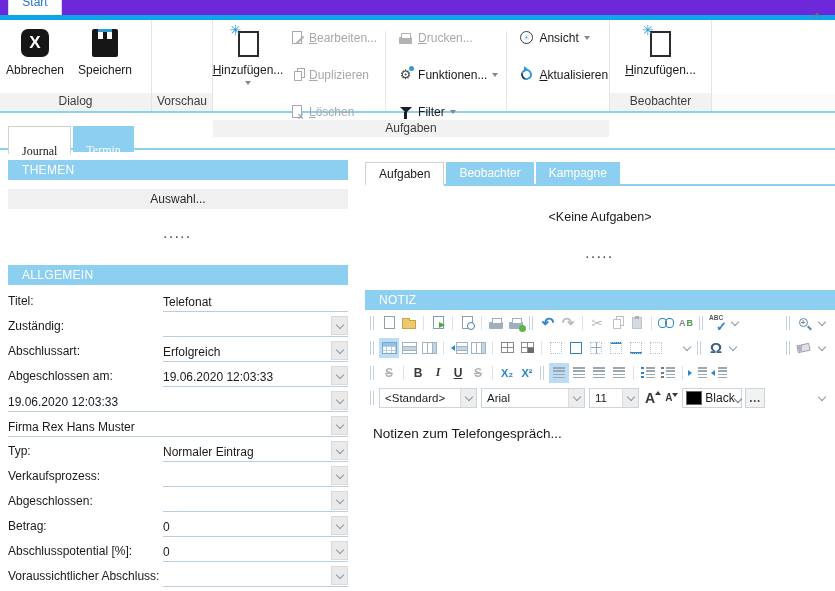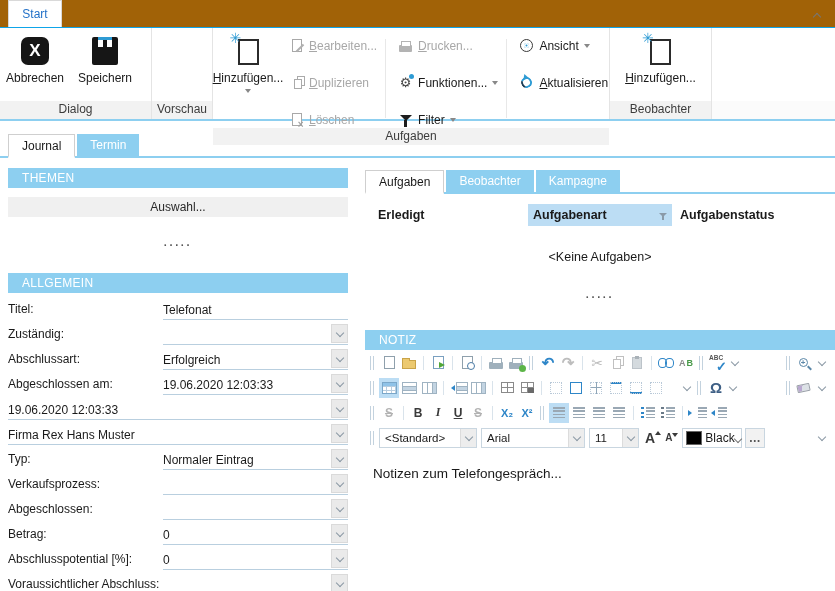--- a/index.html
+++ b/index.html
@@ -2,21 +2,21 @@
 <html><head>
 <meta charset="utf-8">
 <style>
   * { box-sizing: border-box; margin: 0; padding: 0; }
   html,body { width:835px; height:591px; overflow:hidden; }
   body {
     font-family: "Liberation Sans", sans-serif;
     font-size: 12px; color:#1a1a1a; background:#fff; position:relative;
   }
   
-  .ribbon-tabs { height:28px; background:#a16207; border-bottom:1px solid #0ea5e9;
+  .ribbon-tabs { height:20px; background:#6d28d9; border-bottom:5px solid #0ea5e9;
     display:flex; align-items:flex-end; position:relative; }
   .rtab { margin-left:8px; width:54px; height:27px; background:#fff;
     border:1px solid #d9d9d9; border-bottom:none; color:#2472C8;
     display:flex; align-items:center; justify-content:center; }
   .collapse-btn { position:absolute; right:12px; top:10px; width:12px; height:10px;
     display:flex; align-items:center; justify-content:center; cursor:pointer; }
   .chev { width:6px; height:6px; border-right:1.6px solid #777; border-bottom:1.6px solid #777;
     transform:rotate(45deg); display:inline-block; }
   .chev.up { transform:rotate(-135deg); margin-top:4px; }
   
@@ -62,21 +62,21 @@
   .ic-funnel { width:0; height:0; border-left:6px solid transparent; border-right:6px solid transparent;
     border-top:6px solid #1d1d1d; position:relative; margin-top:-4px; }
   .ic-funnel::after { content:""; position:absolute; left:-1.5px; top:-1px; width:3px; height:7px; background:#1d1d1d; }
   .ic-eye { width:13px; height:13px; border:1.5px solid #3a3a3a; border-radius:50%;
     display:flex; align-items:center; justify-content:center; }
   .ic-eye::after { content:""; width:5px; height:5px; border-radius:50%; background:#2E9BD4; box-shadow:0 0 0 1.5px #fff inset; }
   .ic-refresh { width:11px; height:11px; border:2.2px solid #2E9BD4; border-radius:50%; border-left-color:#1d3d56; transform:rotate(-30deg); position:relative; }
   .ic-refresh::after { content:""; position:absolute; right:-4px; top:-3px; border:3.5px solid transparent; border-left:5px solid #2E9BD4; transform:rotate(40deg); }
   
   .doctabs { display:flex; padding-left:8px; margin-top:13px; border-bottom:2px solid #8DCFF0; height:24px; }
-  .dtab { padding:0 13px; line-height:22px; height:24px; cursor:pointer; }
+  .dtab { padding:13px 13px; line-height:22px; height:24px; cursor:pointer;font-family:Liberation Serif, serif; }
   .dtab.active { background:#fff; border:1px solid #cfcfcf; border-bottom:2px solid #fff; margin-bottom:-2px; color:#1a1a1a; }
   .dtab.inactive { background:#8DCFF0; color:#fff; margin-left:2px;text-align:center; }
   
   .main { display:flex; align-items:flex-start; }
   .left-panel { width:340px; margin-left:8px; margin-top:10px; }
   .sect-head { height:20px; background:#8DCFF0; color:#fff; line-height:20px; padding-left:14px; letter-spacing:.3px; }
   .btn-auswahl { height:20px; background:#f0f0f0; text-align:center; line-height:20px; margin-top:9px; color:#2a2a2a; cursor:pointer; }
   .spacer-dots { height:56px; display:flex; align-items:center; justify-content:center; }
   .dots { color:#555; font-weight:bold; letter-spacing:2px; font-size:11px; cursor:row-resize; }
   .form { margin-top:2px; }
@@ -446,28 +446,20 @@
         <span>Aufgaben</span>
       </div>
       <div class="stab inactive">
         <span>Beobachter</span>
       </div>
       <div class="stab inactive">
         <span>Kampagne</span>
       </div>
     </div>
 
-    <div class="list-head">
-      <div class="lh-erledigt">Erledigt</div>
-      <div class="lh-art">
-        <span>Aufgabenart</span>
-        <span class="mini-funnel"></span>
-      </div>
-      <div class="lh-status">Aufgabenstatus</div>
-    </div>
 
     <div class="empty-msg">&lt;Keine Aufgaben&gt;</div>
 
     <div class="rp-dots">
       <span class="dots">·····</span>
     </div>
 
     <div class="sect-head notiz-head">NOTIZ</div>
 
     <div class="tb-row">

